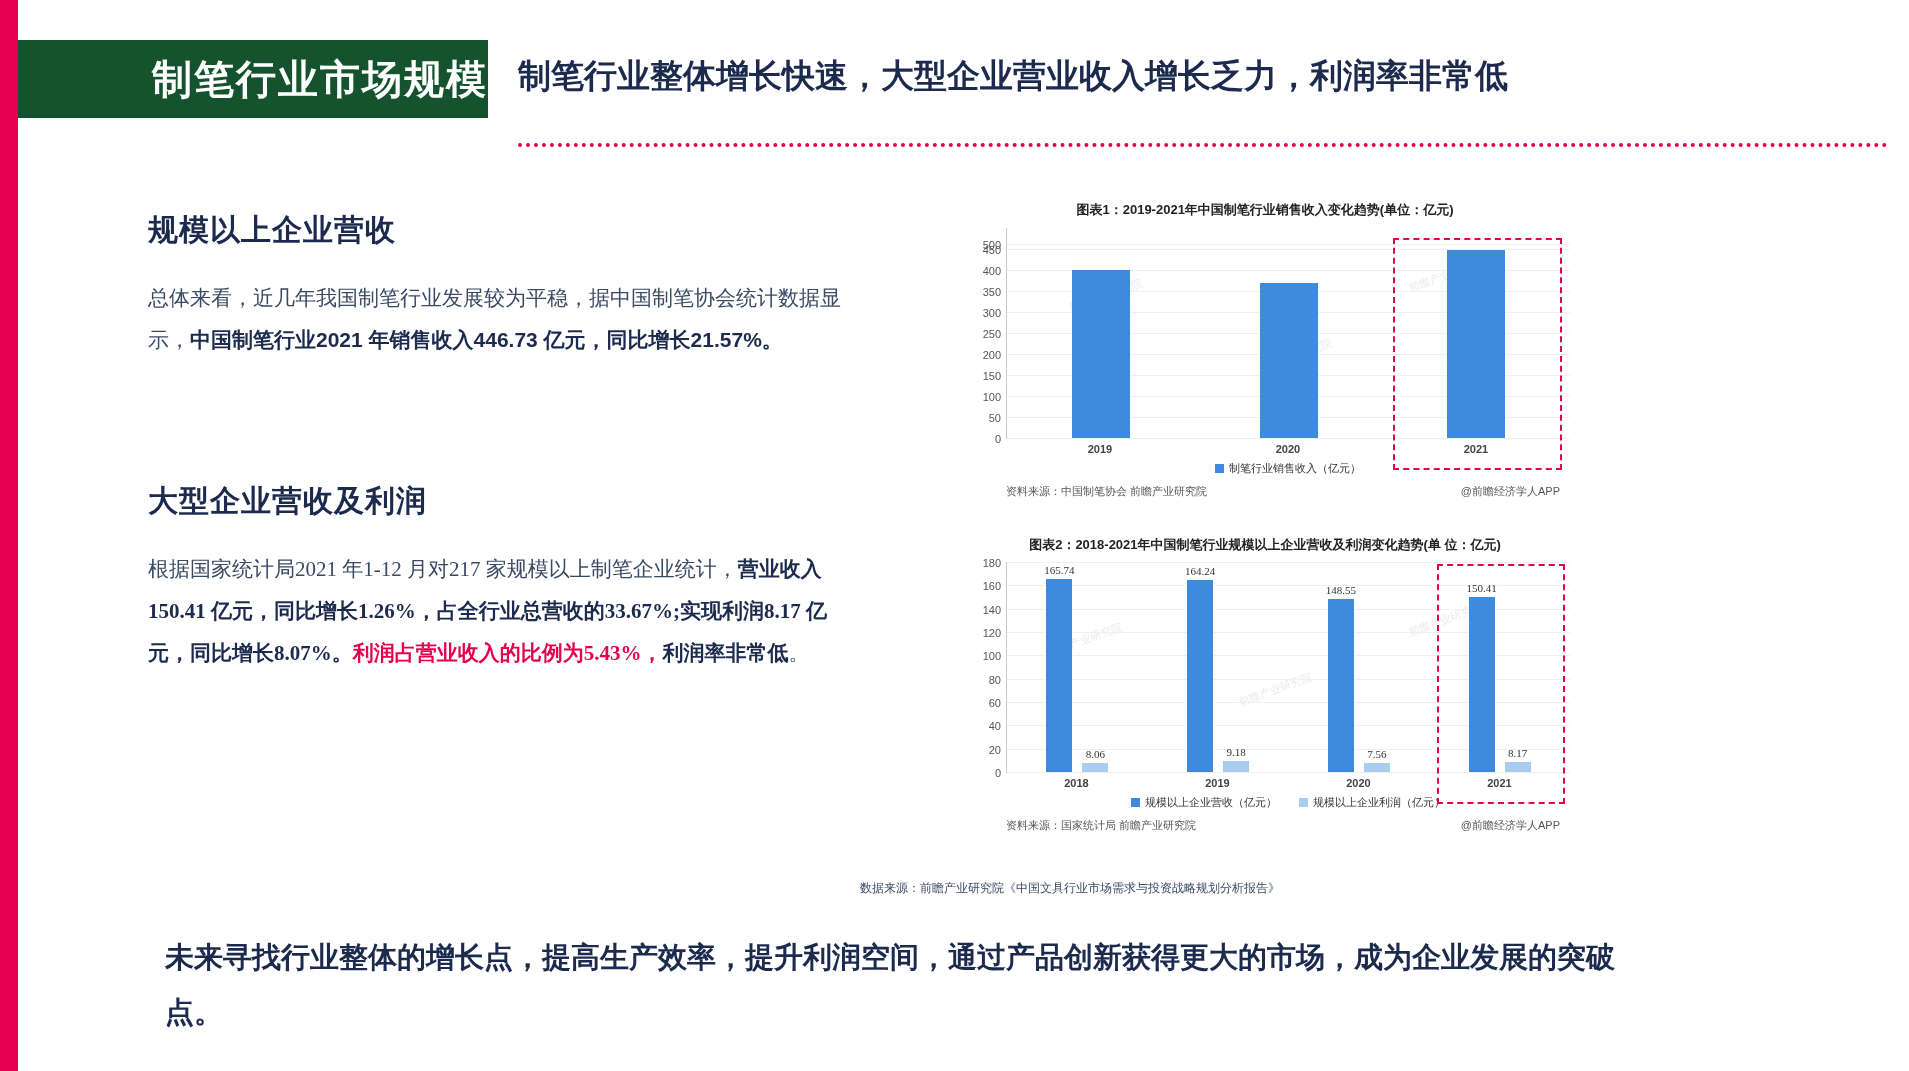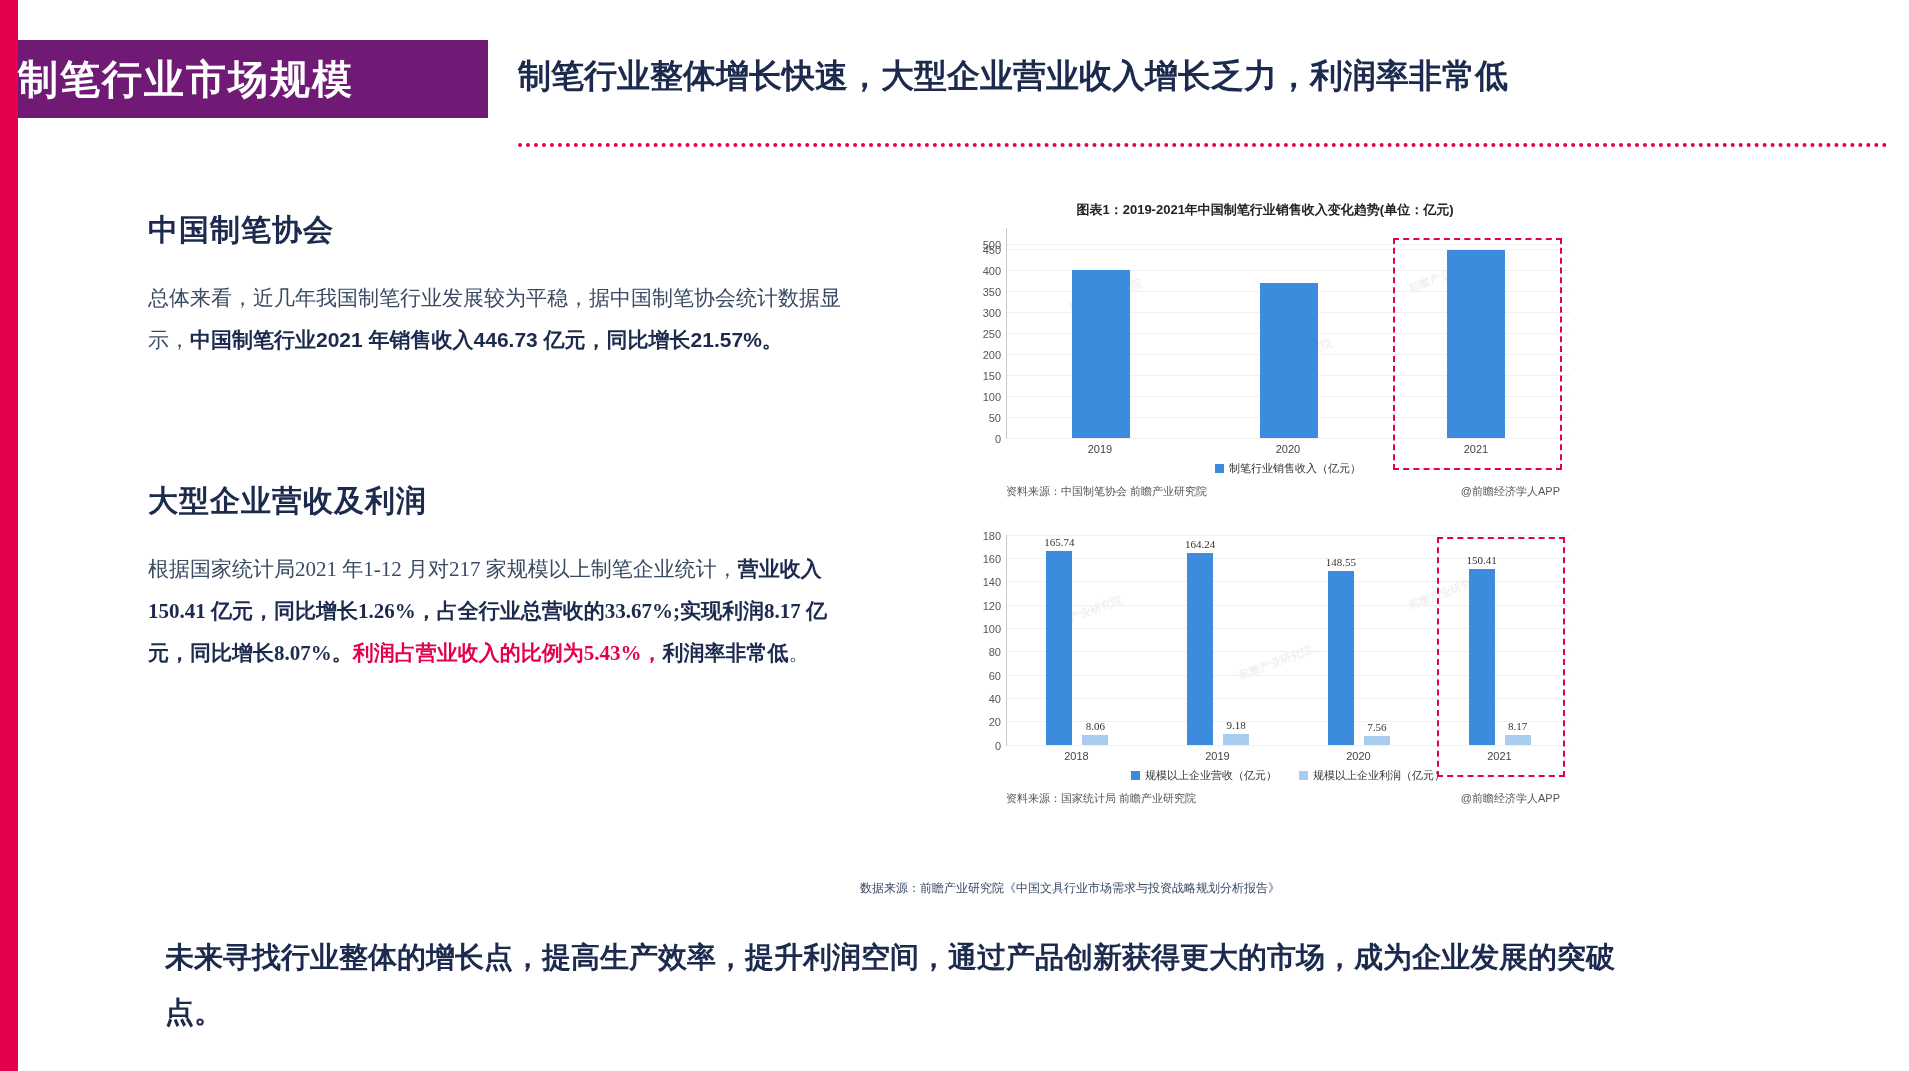--- a/index.html
+++ b/index.html
@@ -27,24 +27,24 @@
   .header {
     position: absolute;
     left: 18px; top: 40px;
     width: 1860px;
     height: 80px;
   }
   .title-badge {
     position: absolute;
     left: 0; top: 0;
     width: 470px; height: 78px;
-    background: #701a75;
+    background: #14532d;
     display: flex;
     align-items: center;
-    justify-content: flex-start;
+    justify-content: flex-end;
   }
   .title-badge span {
     color: #ffffff;
     font-size: 40px;
     font-weight: bold;
     letter-spacing: 2px;
   }
   .header-subtitle {
     position: absolute;
     left: 500px; top: 14px;
@@ -182,20 +182,21 @@
   .xaxis {
     margin-left: 46px;
     display: flex;
     margin-top: 4px;
   }
   .xtick {
     flex: 1;
     text-align: center;
     font-size: 11px;
     color: #444;
+    font-weight: bold;
   }
   .legend {
     margin-left: 46px;
     display: flex;
     justify-content: center;
     gap: 22px;
     margin-top: 6px;
   }
   .legend-item {
     display: flex;
@@ -262,21 +263,21 @@
 <div class="header">
   <div class="title-badge">
     <span>制笔行业市场规模</span>
   </div>
   <div class="header-subtitle">制笔行业整体增长快速，大型企业营业收入增长乏力，利润率非常低</div>
   <div class="dotted-rule"></div>
 </div>
 
 <div class="left-col">
   <div class="block1">
-    <h2 class="sec-heading">中国制笔协会</h2>
+    <h2 class="sec-heading">规模以上企业营收</h2>
     <p class="sec-body"><span>总体来看，近几年我国制笔行业发展较为平稳，据中国制笔协会统计数据显示，</span><b>中国制笔行业2021 年销售收入446.73 亿元，同比增长21.57%。</b></p>
   </div>
 
   <div class="block2">
     <h2 class="sec-heading">大型企业营收及利润</h2>
     <p class="sec-body"><span>根据国家统计局2021 年1-12 月对217 家规模以上制笔企业统计，</span><b>营业收入150.41 亿元，同比增长1.26%，占全行业总营收的33.67%;实现利润8.17 亿元，同比增长8.07%。</b><span class="hl">利润占营业收入的比例为5.43%，</span><b>利润率非常低</b><span>。</span></p>
   </div>
 </div>
 
 <div class="right-col">
@@ -352,20 +353,21 @@
         </div>
       <div class="highlight-box" id="chart1-hl" style="left: 432.593px; width: 165.147px; top: 10px; height: 228px;"></div>
     </div>
     <div class="src-row">
       <span>资料来源：中国制笔协会 前瞻产业研究院</span>
       <span>@前瞻经济学人APP</span>
     </div>
   </div>
 
   <div class="chart-card" style="margin-top:36px;">
+    <div class="chart-title">图表2：2018-2021年中国制笔行业规模以上企业营收及利润变化趋势(单 位：亿元)</div>
     <div class="plot">
       <div class="plot-inner" id="chart2-inner">
         <div class="watermark" style="left:40px; top:70px;">前瞻产业研究院</div>
         <div class="watermark" style="left:230px; top:120px;">前瞻产业研究院</div>
         <div class="watermark" style="left:400px; top:50px;">前瞻产业研究院</div>
       <div class="gridline" style="top: 210px;">
             <span class="ytick">0</span>
           </div>
           <div class="gridline" style="top: 186.667px;">
             <span class="ytick">20</span>

